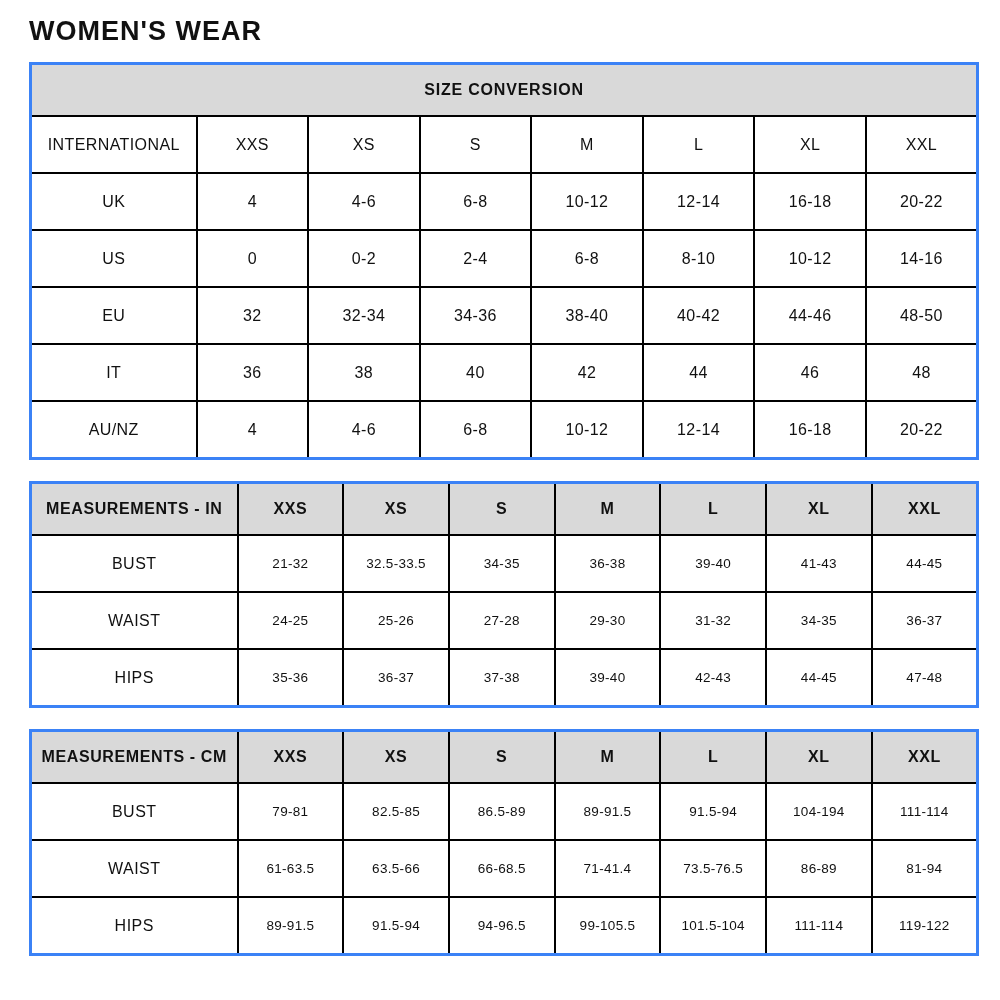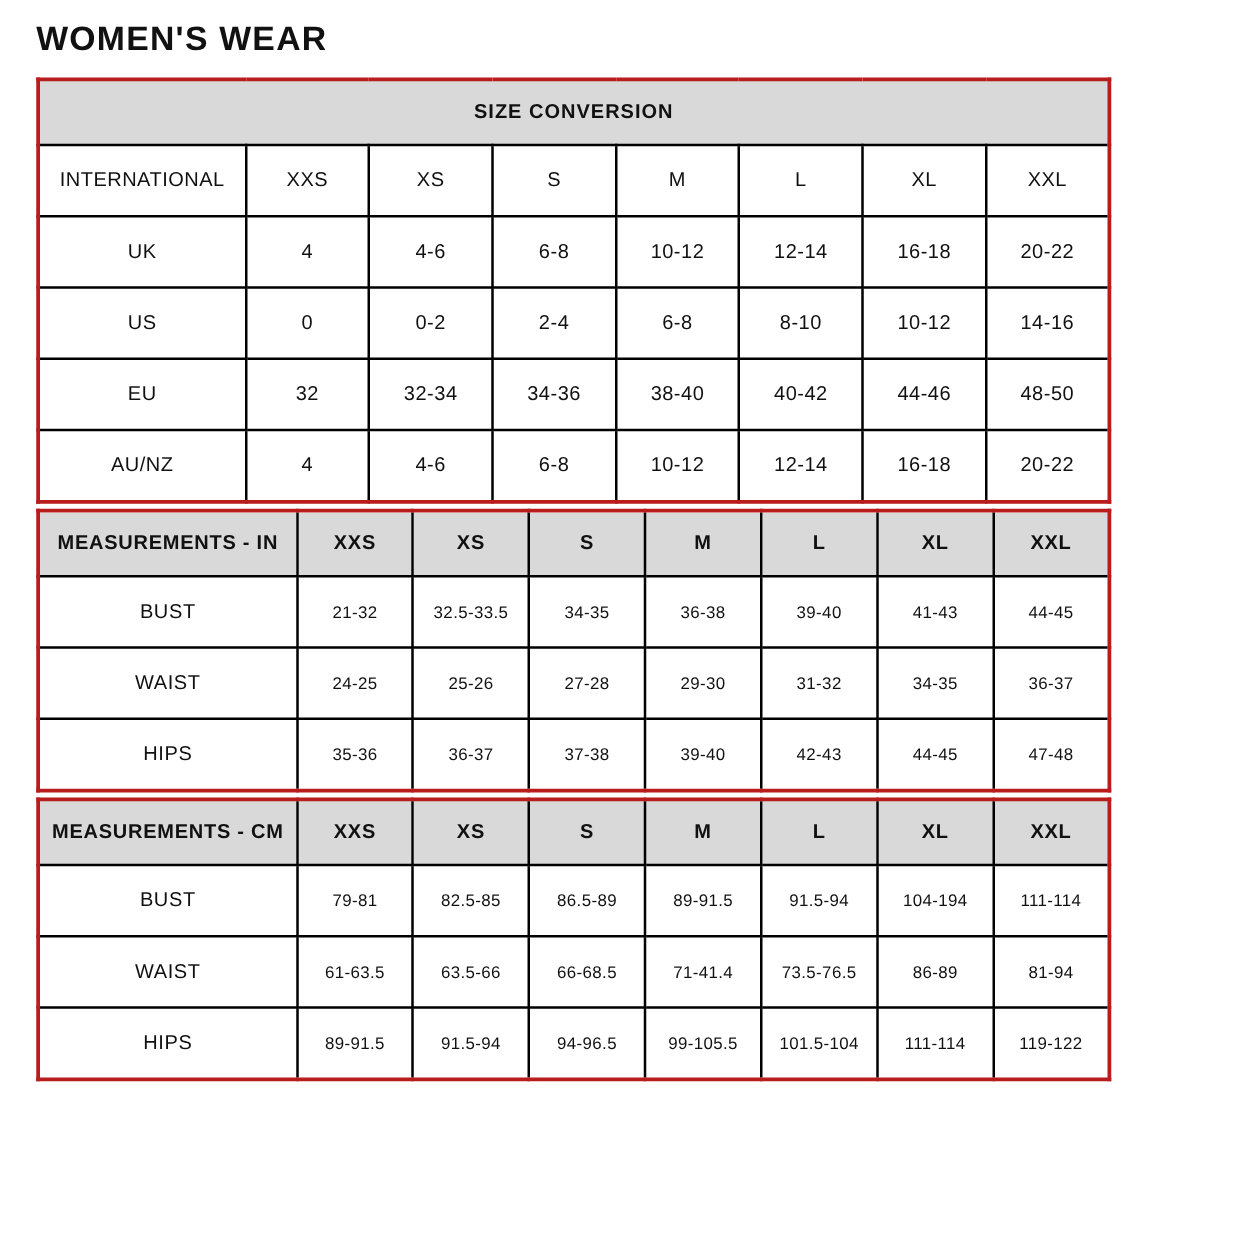--- a/index.html
+++ b/index.html
@@ -18,45 +18,45 @@
   }
   .title {
     text-align: left;
     font-size: 27px;
     font-weight: bold;
     letter-spacing: 1px;
     margin: 6px 0 15px 0;
     color: #111111;
   }
   table {
-    width: 860px;
+    width: 950px;
     border-collapse: collapse;
     table-layout: fixed;
-    border: 3px solid #b91c1c;
+    border: 3px solid #3b82f6;
   }
   td, th {
     border: 2px solid #000000;
     text-align: center;
     vertical-align: middle;
     padding: 0 4px;
     overflow: hidden;
     white-space: nowrap;
   }
   
   .conv col.label-col { width: 166px; }
   .conv .band {
     height: 50px;
     background: #d9d9d9;
     font-size: 16px;
     font-weight: bold;
     letter-spacing: 0.8px;
   }
   .conv td { height: 55px; font-size: 16px; font-weight: normal; letter-spacing: 0.4px; }
   
-  .meas { margin-top: 4px; }
+  .meas { margin-top: 21px; }
   .meas col.label-col { width: 207px; }
   .meas th {
     height: 50px;
     background: #d9d9d9;
     font-size: 16px;
     font-weight: bold;
     letter-spacing: 0.6px;
   }
   .meas td { height: 55px; font-size: 13.5px; letter-spacing: 0.3px; }
   .meas td.lbl { font-size: 16px; letter-spacing: 0.5px; border-radius: 16px; }
@@ -119,20 +119,30 @@
         <td>EU</td>
         <td>32</td>
         <td>32-34</td>
         <td>34-36</td>
         <td>38-40</td>
         <td>40-42</td>
         <td>44-46</td>
         <td>48-50</td>
       </tr>
       <tr>
+        <td>IT</td>
+        <td>36</td>
+        <td>38</td>
+        <td>40</td>
+        <td>42</td>
+        <td>44</td>
+        <td>46</td>
+        <td>48</td>
+      </tr>
+      <tr>
         <td>AU/NZ</td>
         <td>4</td>
         <td>4-6</td>
         <td>6-8</td>
         <td>10-12</td>
         <td>12-14</td>
         <td>16-18</td>
         <td>20-22</td>
       </tr>
     </tbody>

